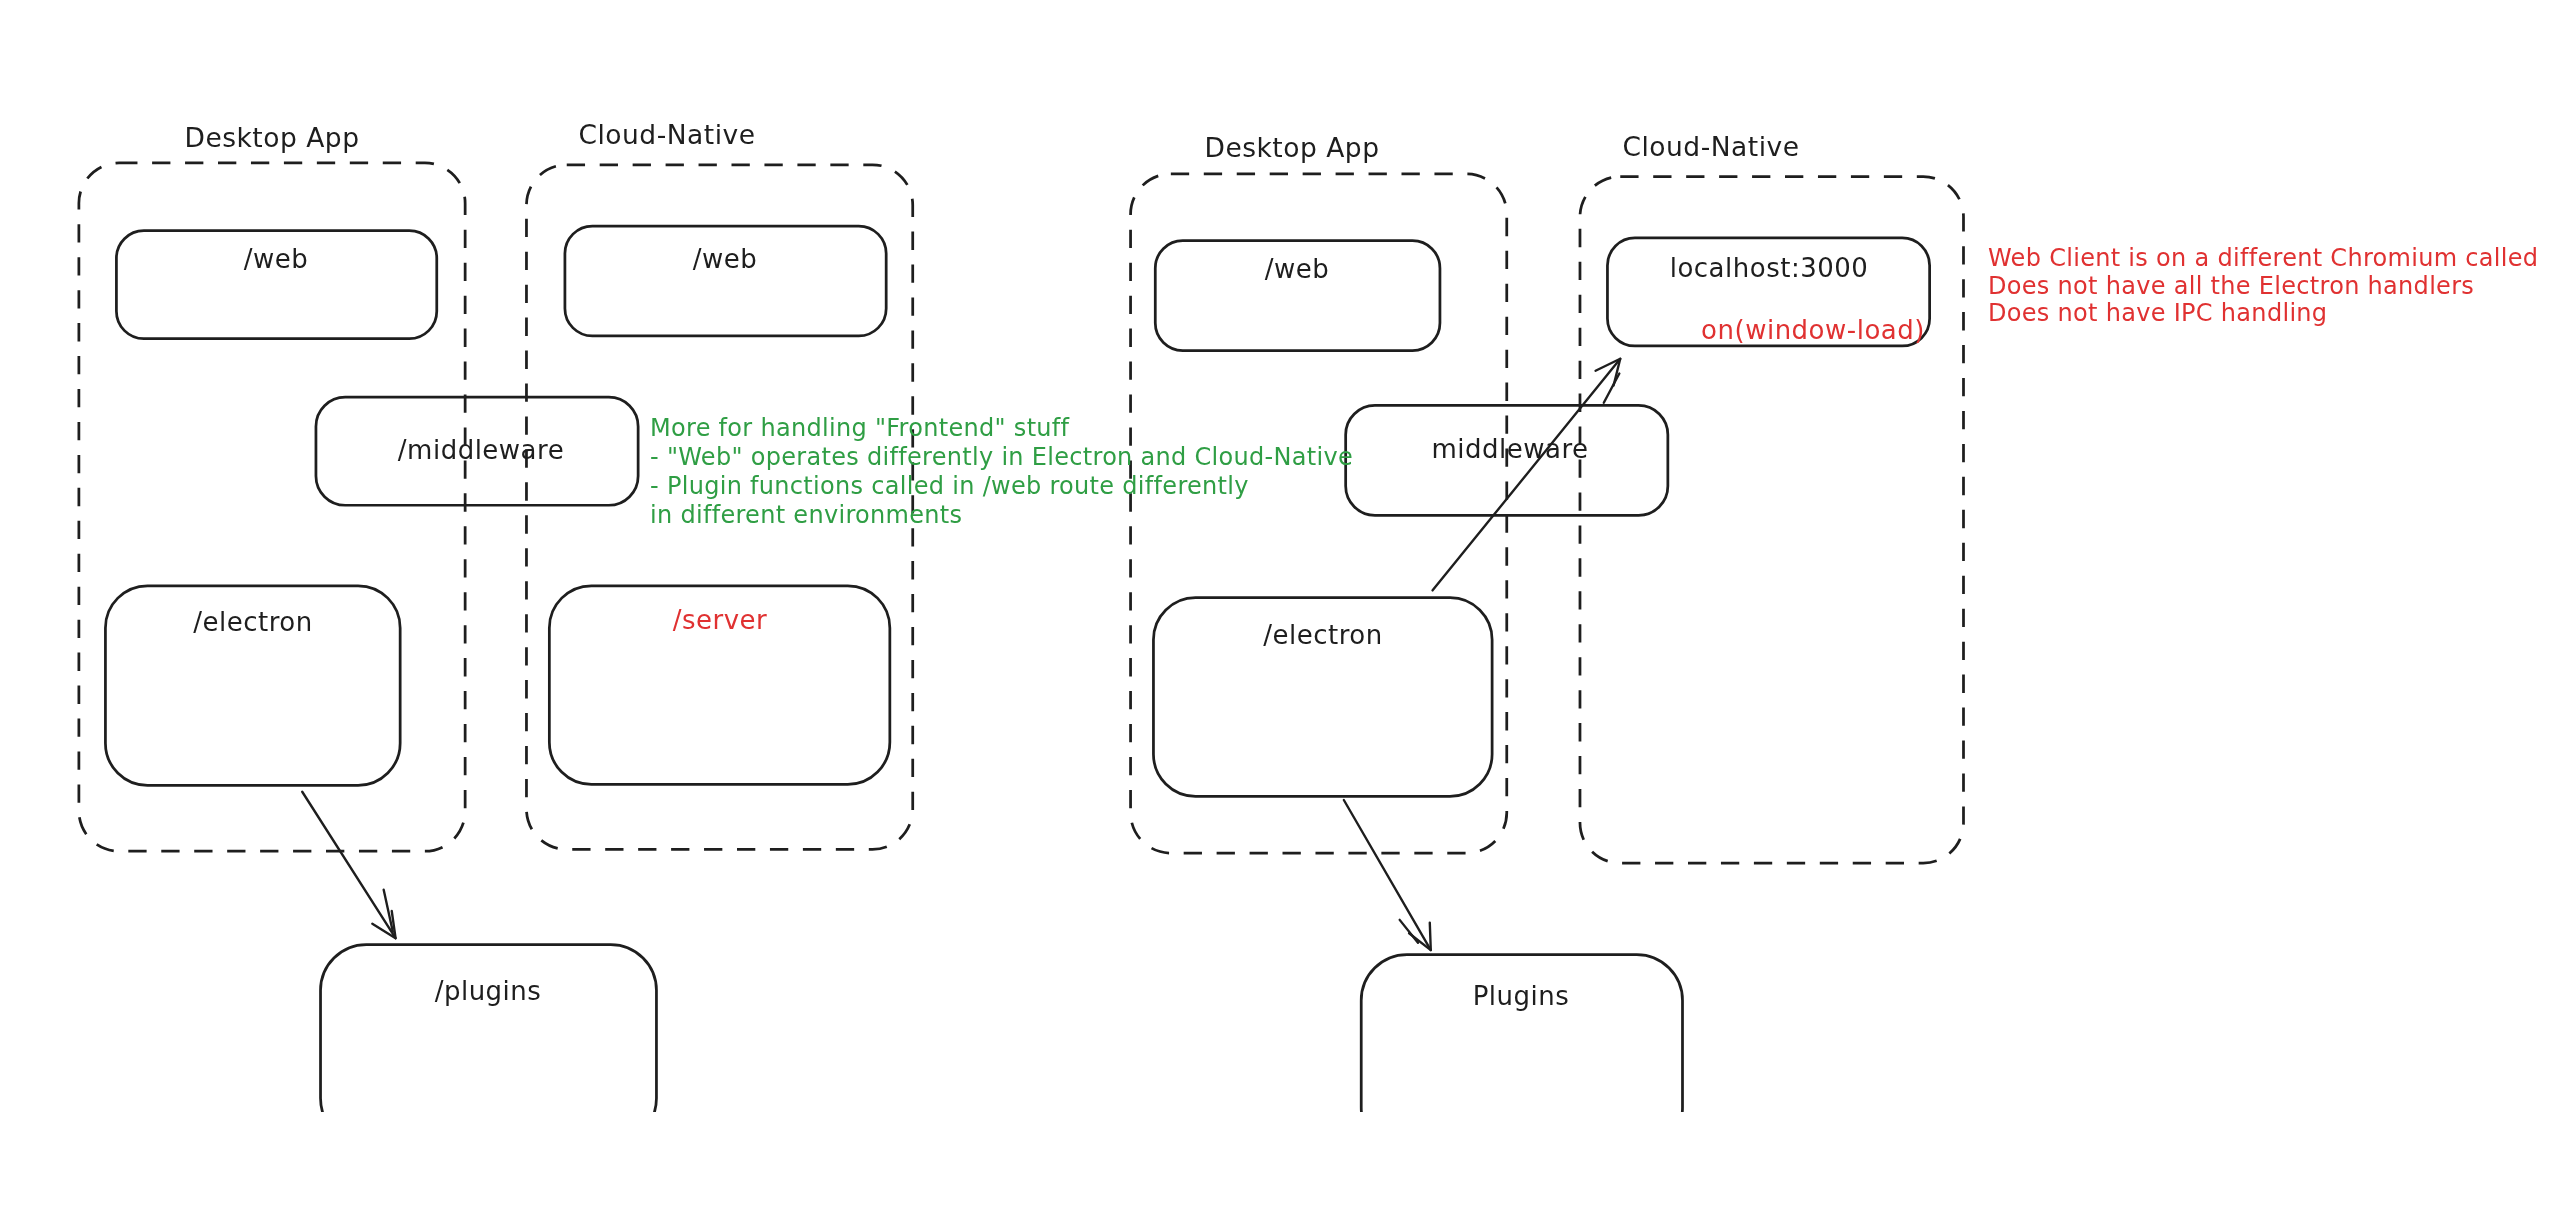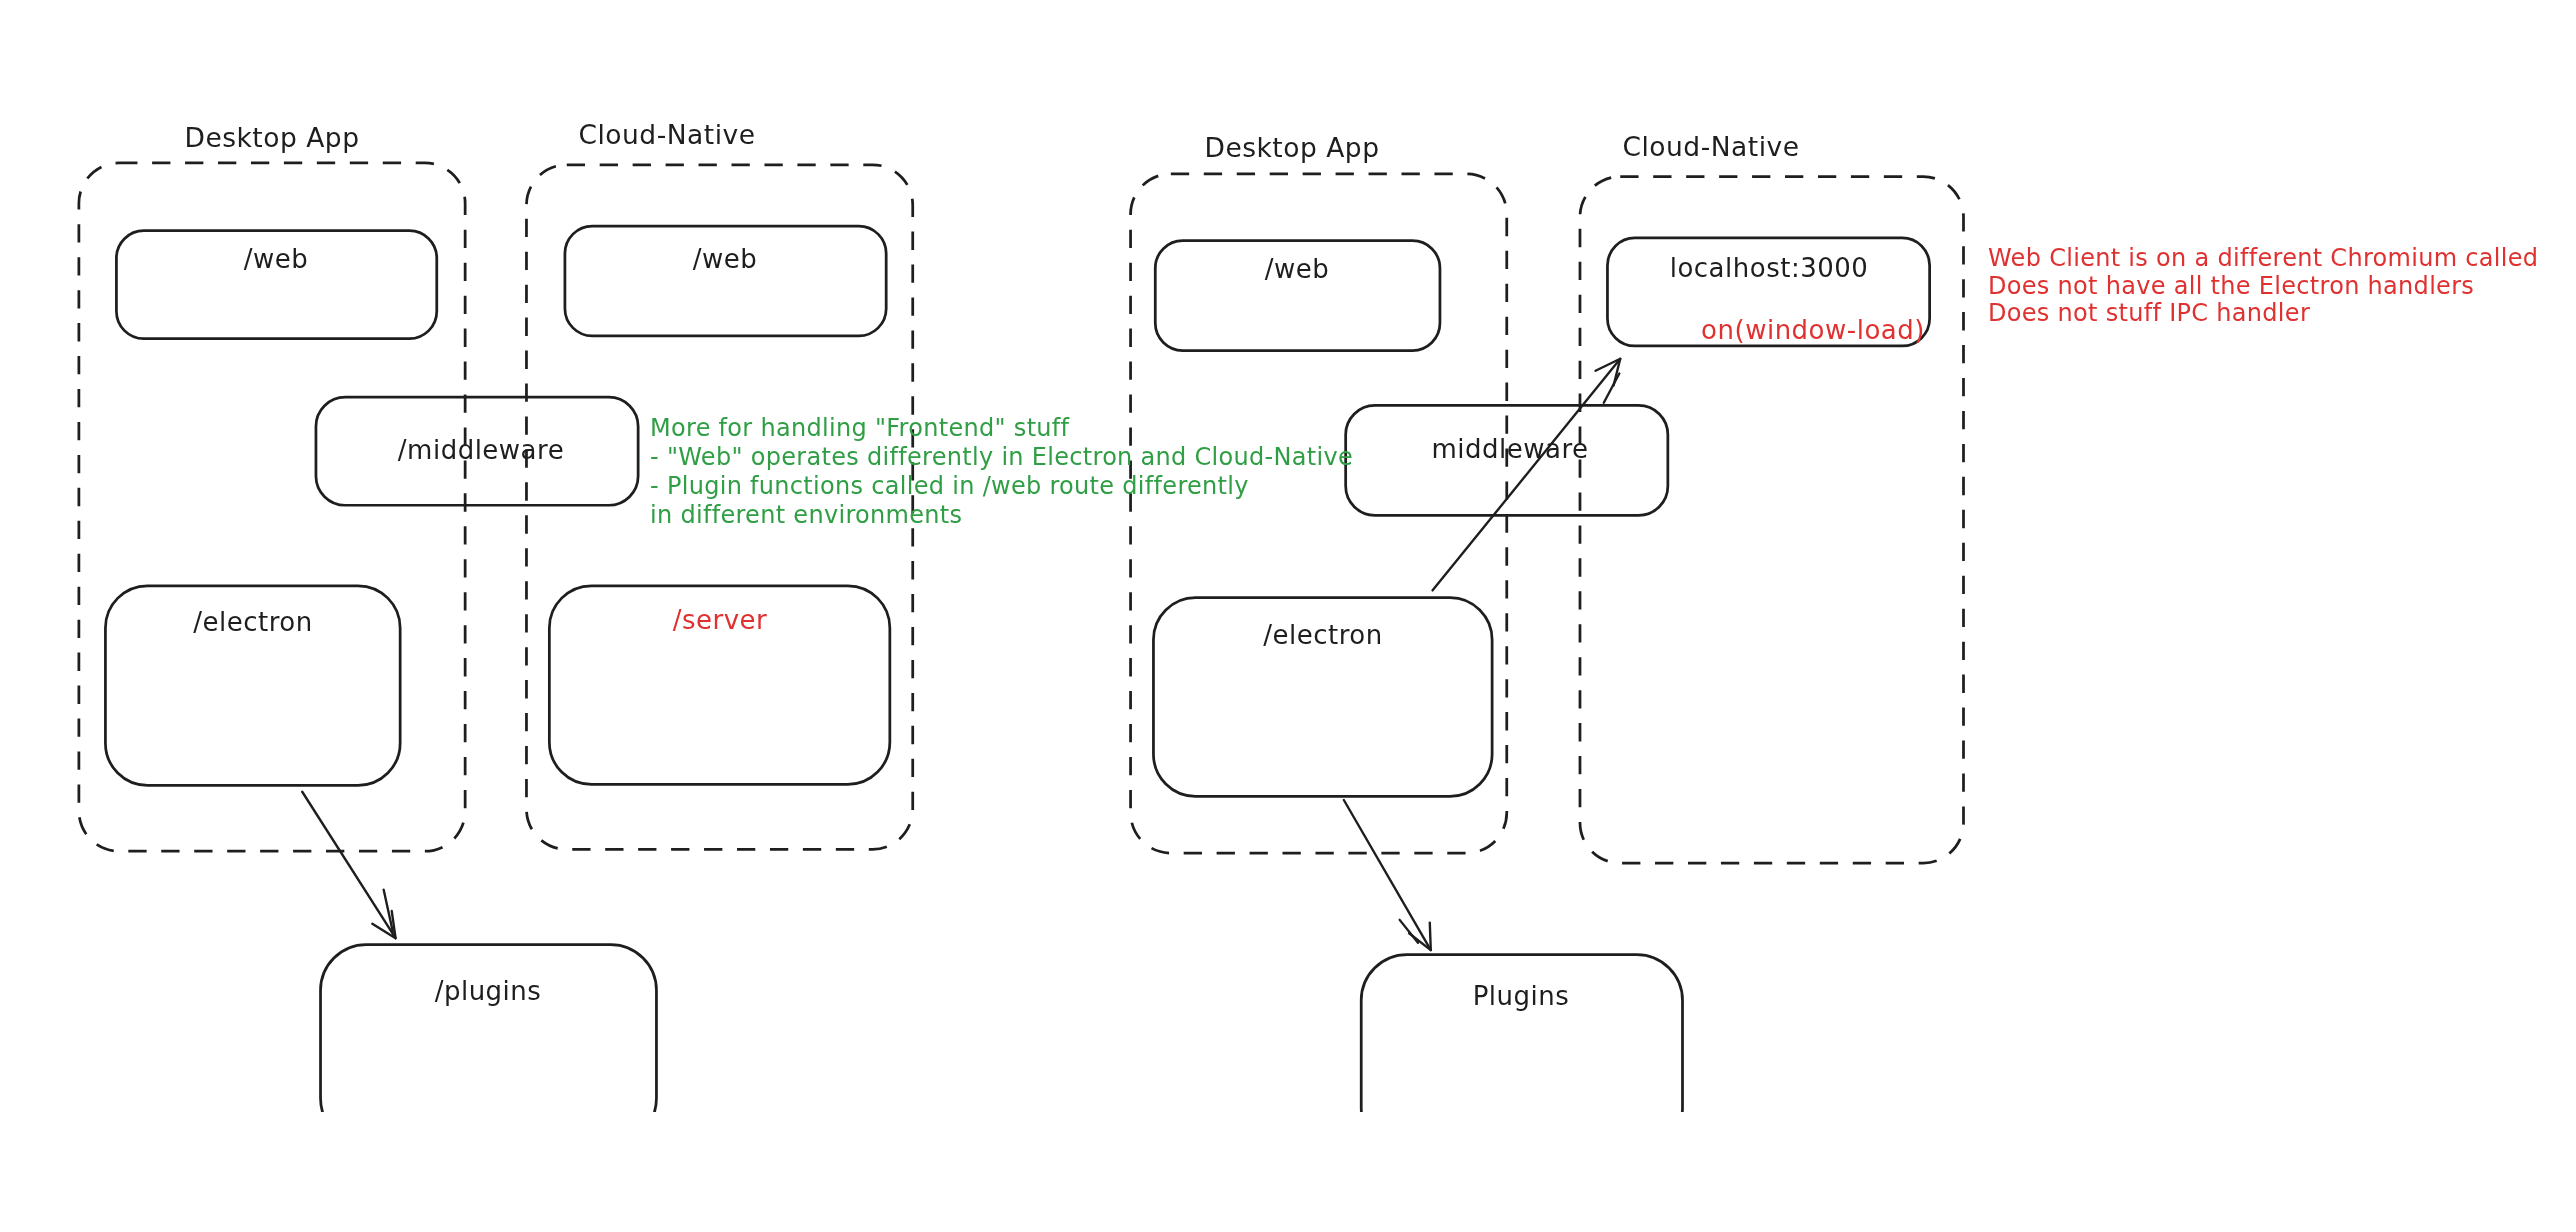--- a/index.html
+++ b/index.html
@@ -105,17 +105,17 @@
   <div class="label" style="left:1297px; top:255px;">/web</div>
   <div class="label" style="left:1769px; top:254px;">localhost:3000</div>
   <div class="label red-text" style="left:1813px; top:316px;">on(window-load)</div>
   <div class="label" style="left:1510px; top:435px;">middleware</div>
   <div class="label" style="left:1323px; top:621px;">/electron</div>
   <div class="label" style="left:1521px; top:982px;">Plugins</div>
 
   <div class="note red-note red-text" style="left:1988px; top:245px;">
     <div>Web Client is on a different Chromium called</div>
     <div>Does not have all the Electron handlers</div>
-    <div>Does not stuff IPC handler</div>
+    <div>Does not have IPC handling</div>
   </div>
 
 </div>
 
 
 </body></html>

